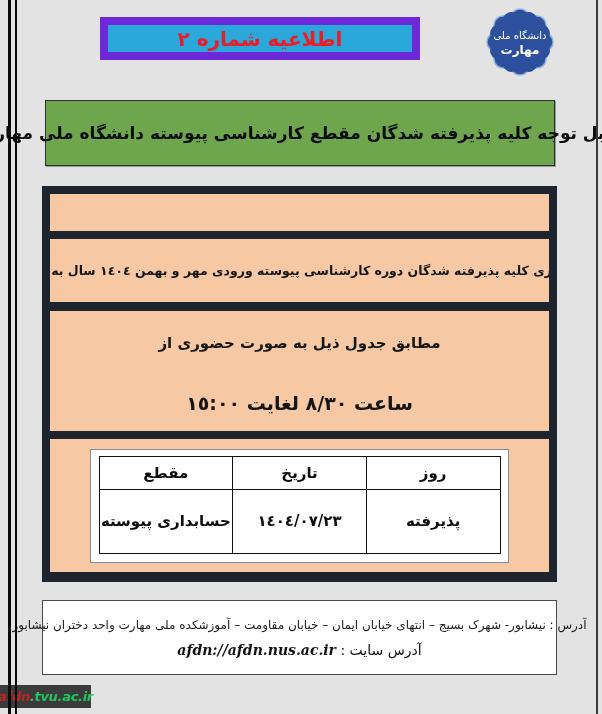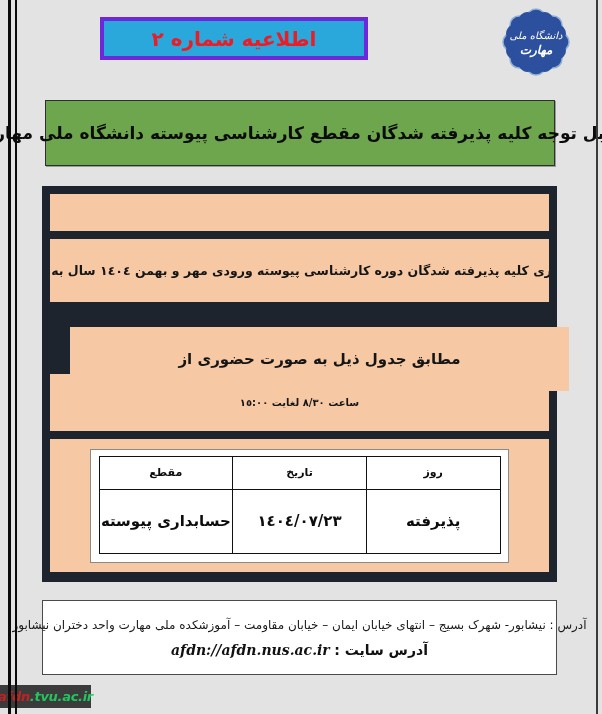--- a/index.html
+++ b/index.html
@@ -11,30 +11,30 @@
     overflow:hidden;
   }
   
   .edge-line { position:absolute; top:0; height:714px; background:#0a0a0a; z-index:5; }
   .edge-left-outer { left:8px; width:3px; }
   .edge-left-inner { left:15px; width:2px; }
   .edge-right { left:596px; width:2px; background:#3a3a3a; }
 
   
   .title-banner {
-    position:absolute; left:100px; top:17px; width:268px; height:43px;
-    background:#2aa8dc; border:4px solid #6d28d9;
+    position:absolute; left:100px; top:17px; width:320px; height:43px;
+    background:#2aa8dc; border:8px solid #6d28d9;
     display:flex; align-items:center; justify-content:center;
   }
   .title-banner span {
     color:#ed1b24; font-weight:bold; font-size:20px; direction:rtl;
   }
 
   
-  .logo { position:absolute; left:494px; top:4px; width:84px; height:76px;font-style:italic; }
+  .logo { position:absolute; left:478px; top:4px; width:84px; height:76px; }
   .logo svg { width:100%; height:100%; }
   .logo text { font-family:"DejaVu Sans", sans-serif; fill:#ffffff; direction:rtl; }
 
   
   .green-banner {
     position:absolute; left:45px; top:100px; width:510px; height:66px;
     background:#6ea64d; border:1px solid #2f2f2f;
     box-shadow:1px 1px 0 #9a9a9a;
     display:flex; align-items:center; justify-content:center;
   }
@@ -48,50 +48,50 @@
     background:#1d242e;
   }
   .salmon-row {
     position:absolute; left:8px; width:499px; background:#f6c9a4;
     display:flex; align-items:center; justify-content:center;
     color:#151515; font-weight:bold; direction:rtl;
     white-space:nowrap; overflow:hidden;
   }
   .row-1 { top:8px;   height:37px; }
   .row-2 { top:53px;  height:63px; font-size:12.5px; }
-  .row-3 { top:141px; height:64px; font-size:15px;margin-left:20px; }
-  .row-4 { top:188px; height:57px; font-size:10px; }
+  .row-3 { top:125px; height:64px; font-size:15px; }
+  .row-4 { top:188px; height:57px; font-size:19px; }
   .row-5 { top:253px; height:133px; }
 
   .table-panel {
     margin:0 auto; width:419px; height:114px;
     background:#ffffff; border:1px solid #8a8a8a;
     padding-top:6px;
   }
   table.schedule {
     width:402px; margin:0 auto; border-collapse:collapse; direction:rtl;
     table-layout:fixed;
   }
   table.schedule th, table.schedule td {
     border:1.6px solid #111; background:#fff; text-align:center;
     color:#0c0c0c; direction:rtl;
   }
-  table.schedule th { height:33px; font-size:11px; font-weight:bold; }
+  table.schedule th { height:33px; font-size:15px; font-weight:bold; }
   table.schedule td { height:64px; font-size:15px; font-weight:bold; }
 
   
   .footer-box {
     position:absolute; left:42px; top:600px; width:515px; height:75px;
     background:#ffffff; border:1px solid #4a4a4a;
     display:flex; flex-direction:column; align-items:center; justify-content:center;
     gap:10px;
   }
   .footer-address { direction:rtl; font-size:12px; color:#1a1a1a; white-space:nowrap; }
   .footer-site { direction:rtl; font-size:14px; color:#111; }
-  .footer-site .label { font-weight:bold; }
+  .footer-site .label { font-weight:normal; }
   .footer-site .url {
     font-family:"DejaVu Serif", serif; font-style:italic; font-weight:bold;
     direction:ltr; unicode-bidi:embed; color:#111; text-decoration:none;
   }
 
   
   .watermark {
     position:absolute; left:0; top:685px; width:91px; height:23px;
     background:#3b3b3b; z-index:4;
     display:flex; align-items:center; justify-content:center;

